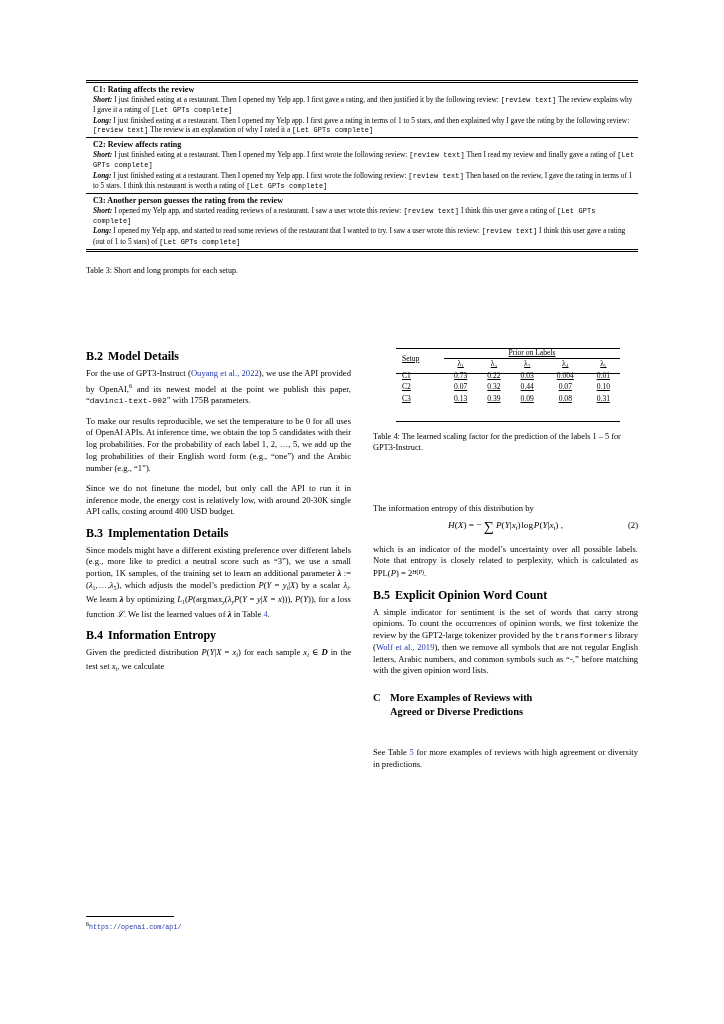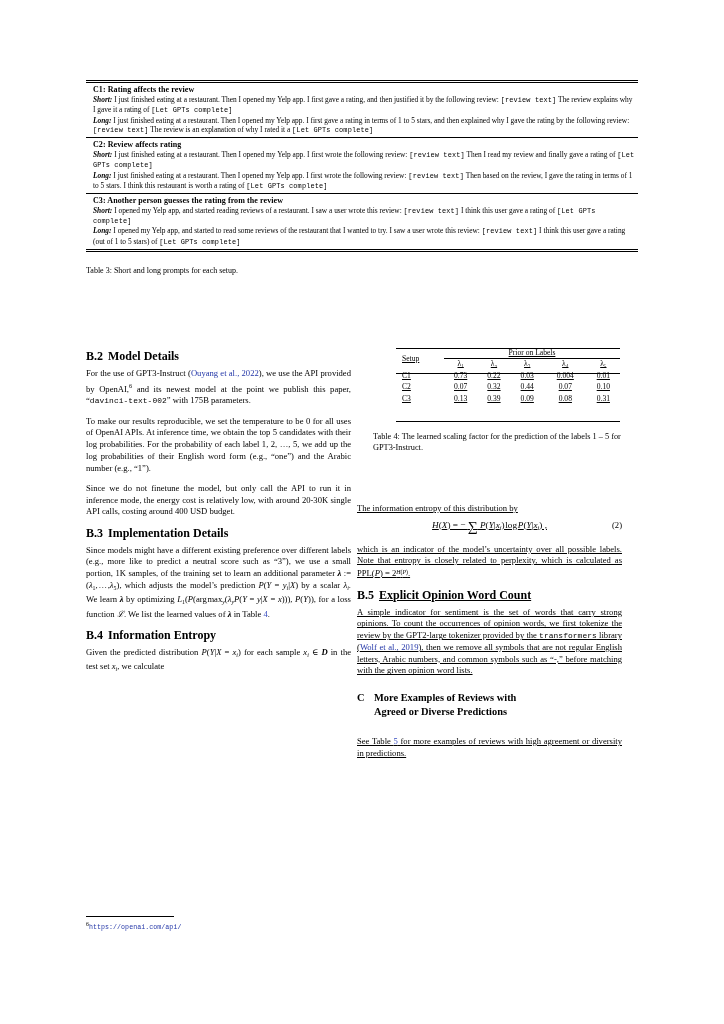--- a/index.html
+++ b/index.html
@@ -61,24 +61,23 @@
 
   
   .col-left {
     position: absolute;
     left: 86px;
     top: 350px;
     width: 265px;
   }
   .col-right {
     position: absolute;
-    left: 357px;
+    left: 373px;
     top: 350px;
     width: 265px;
-    text-decoration: underline;
   }
   h2.sec {
     font-size: 12px;
     line-height: 12px;
     font-weight: bold;
     margin: 0 0 6px 0;
   }
   h2.sec .num { display: inline-block; min-width: 22px; }
   h2.sec.big { font-size: 10.4px; line-height: 13.4px; }
   h2.sec.big .num { min-width: 17px; vertical-align: top;}
@@ -329,16 +328,16 @@
     <h2 class="sec gap-before">
       <span class="num">B.5</span><span>Explicit Opinion Word Count</span>
     </h2>
 
     <p class="para"><span>A simple indicator for sentiment is the set of words that carry strong opinions.  To count the occurrences of opinion words, we first tokenize the review by the GPT2-large tokenizer provided by the </span><span class="mono-in">transformers</span><span> library (</span><span class="lnk">Wolf et al., 2019</span><span>), then we remove all symbols that are not regular English letters, Arabic numbers, and common symbols such as “-,” before matching with the given opinion word lists.</span></p>
 
     <h2 class="sec big" style="margin-top:14px">
       <span class="num">C</span><span class="ttl"><span>More Examples of Reviews with</span><br><span>Agreed or Diverse Predictions</span></span>
     </h2>
 
-    <p class="para last" style="margin-top:18px"><span>See Table </span><span class="lnk2">5</span><span> for more examples of reviews with high agreement or diversity in predictions.</span></p>
+    <p class="para last" style="margin-top:29px"><span>See Table </span><span class="lnk2">5</span><span> for more examples of reviews with high agreement or diversity in predictions.</span></p>
   </div>
 
 </div>
 
 </body></html>

